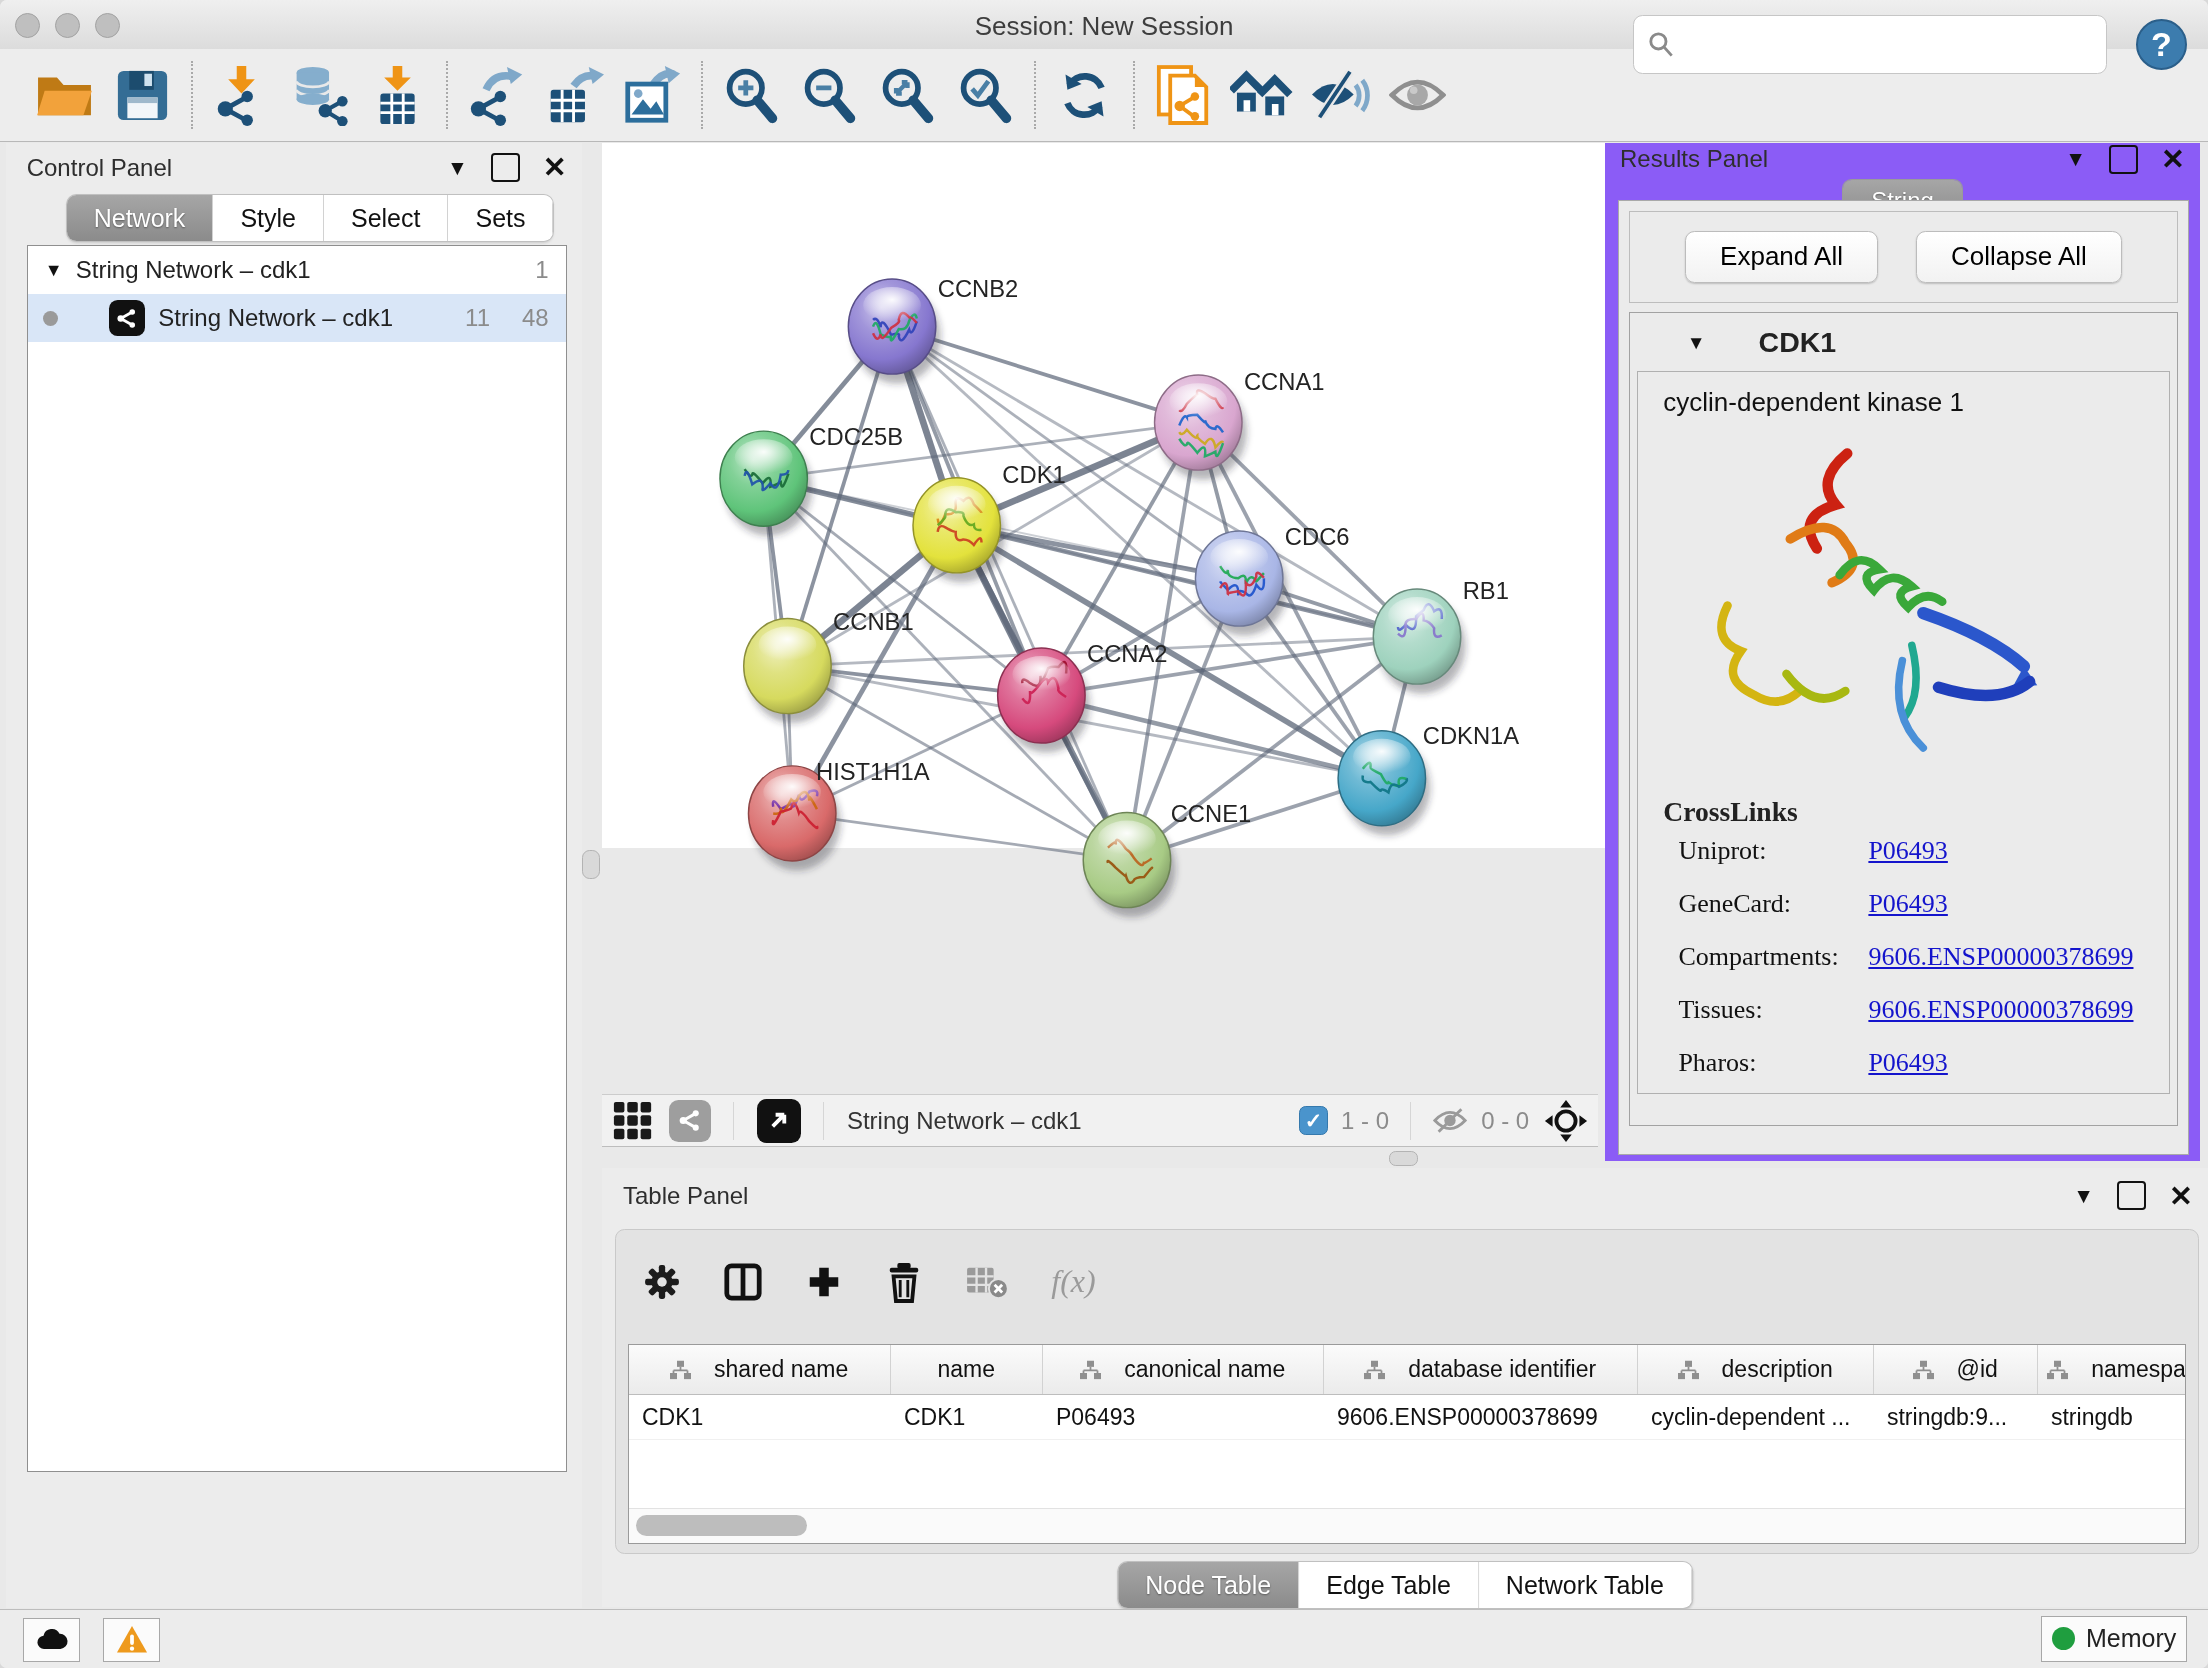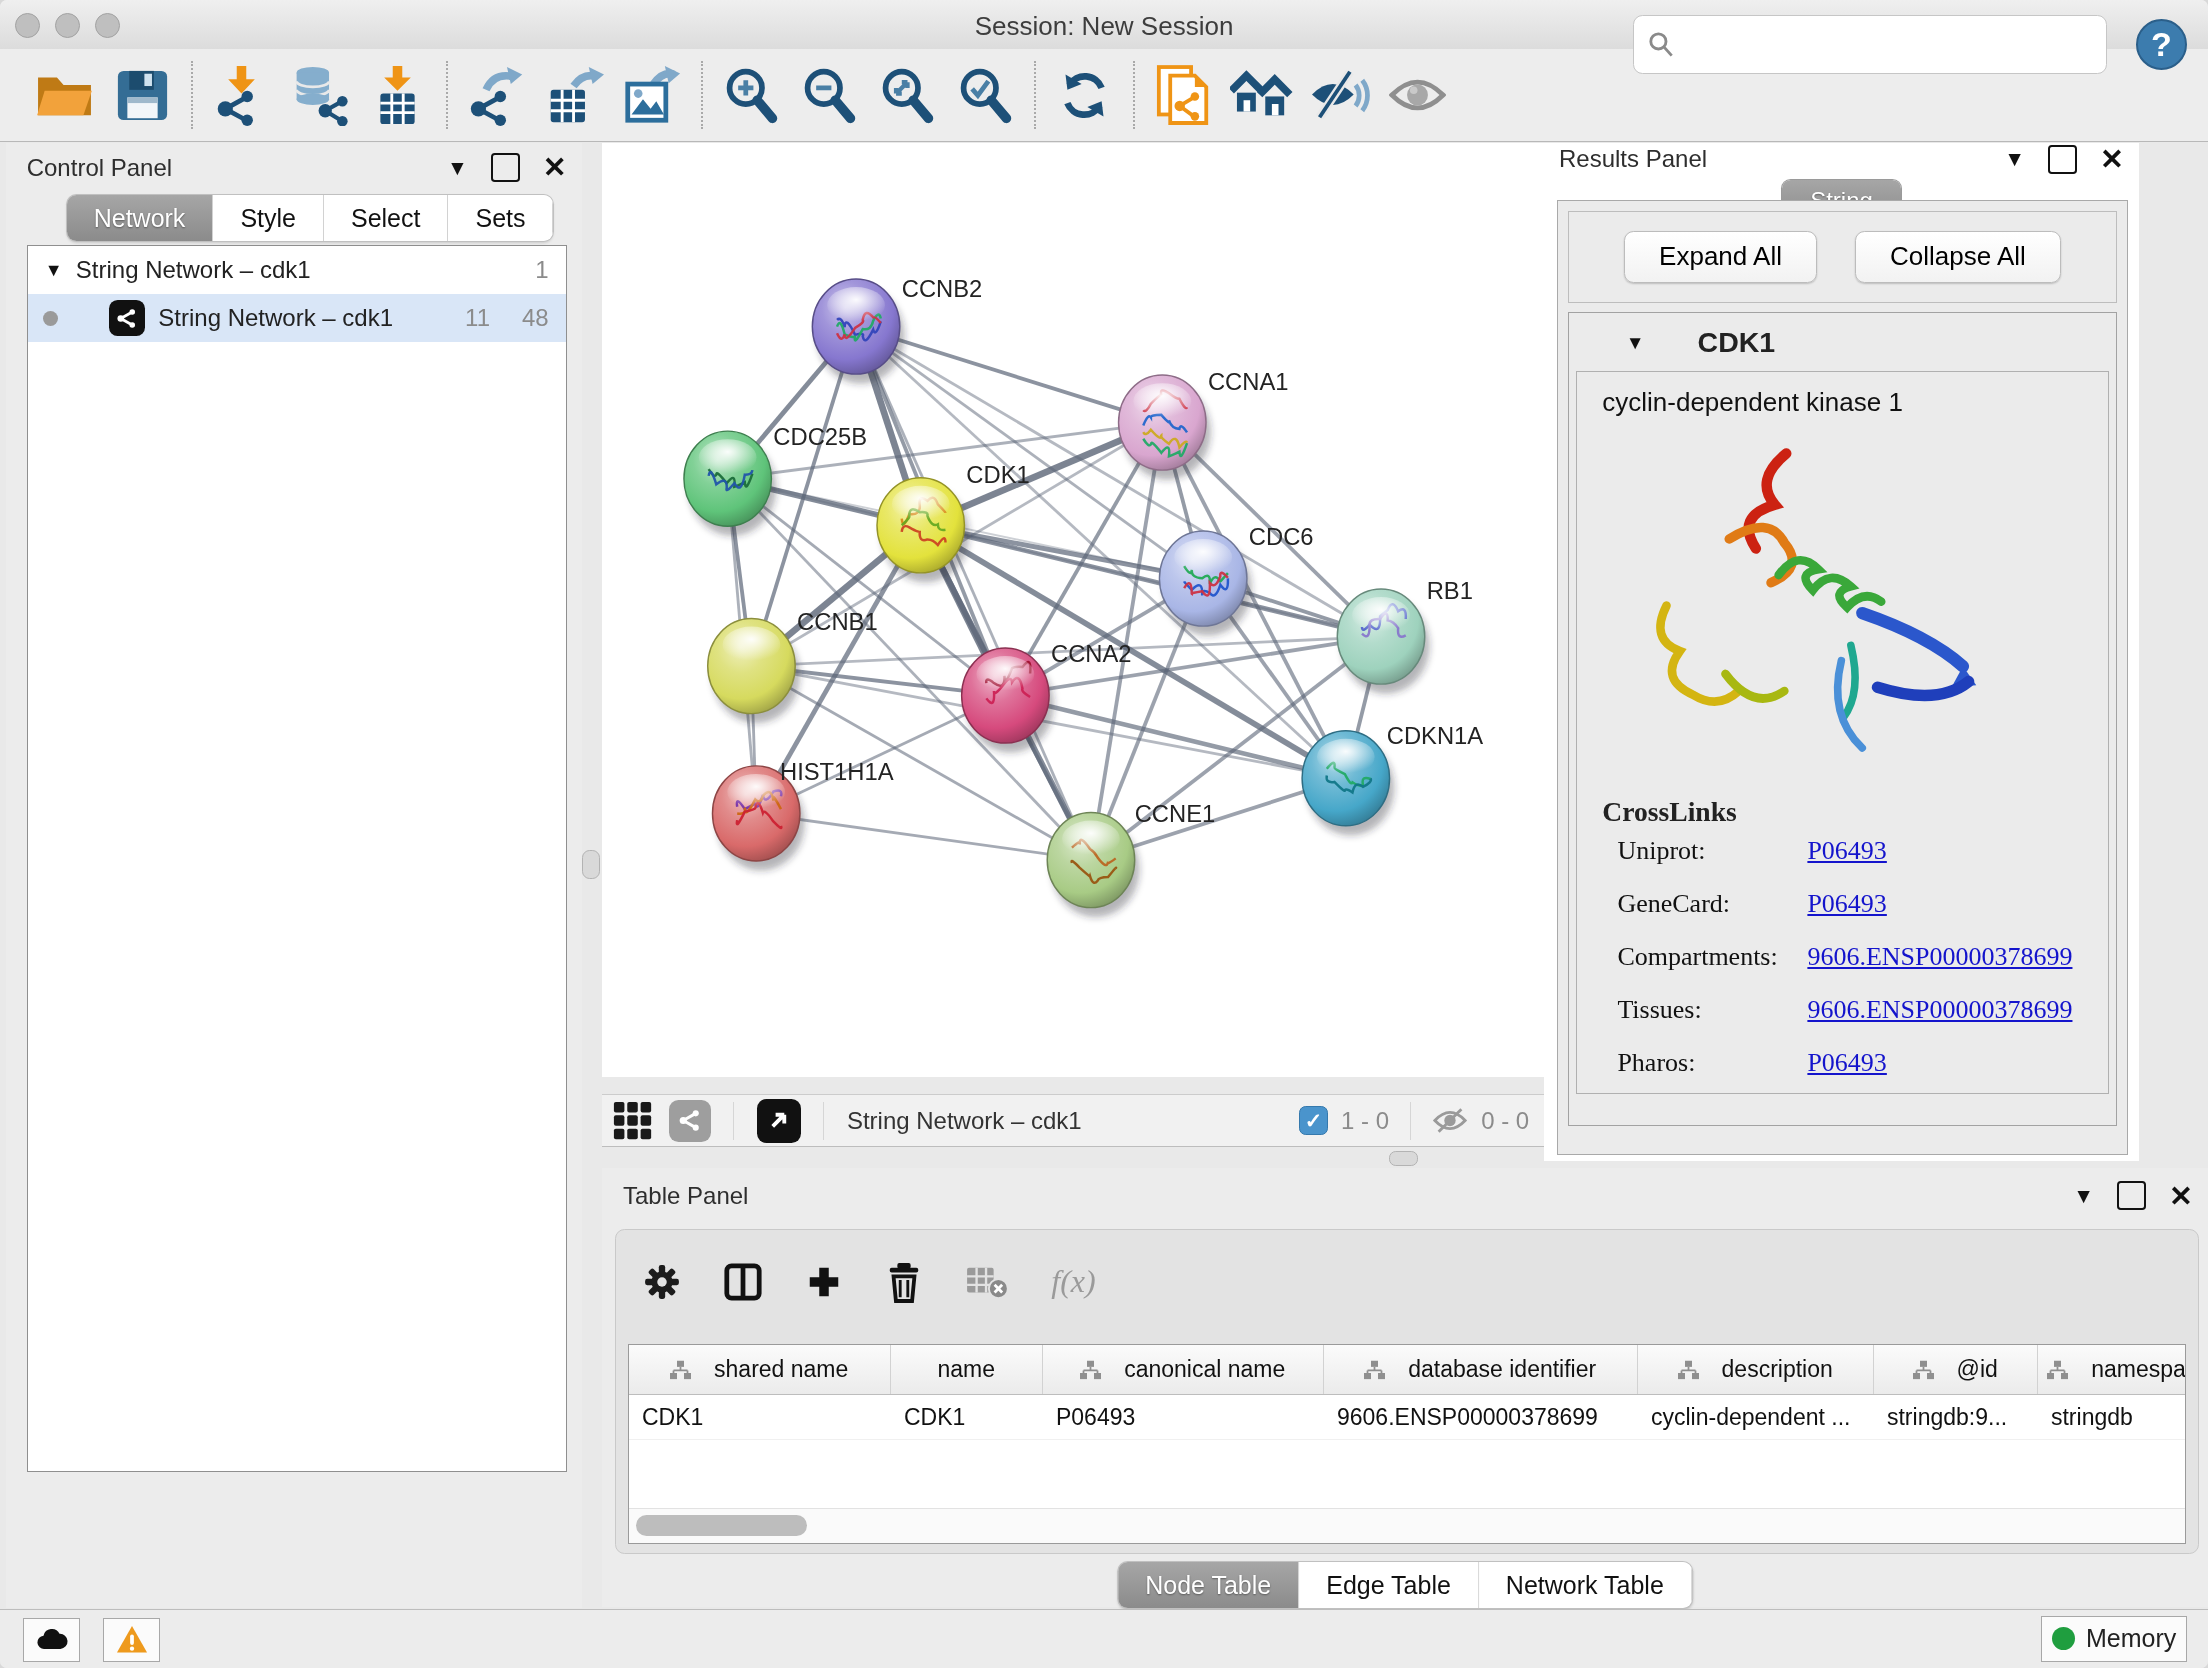--- a/index.html
+++ b/index.html
@@ -42,34 +42,34 @@
   .cp-status{display:flex;align-items:center;margin:21px 17px 7.6px 28.5px;}
   .cp-status .txt{flex:1;text-align:center;font-size:24px;color:#222;}
   .cp-tree{margin:3.8px 15px 0 21px;height:1227px;border:1.9px solid #8f8f8f;background:#fff;box-sizing:border-box;}
   .tree-row{display:flex;align-items:center;height:48px;font-size:24px;gap:13.3px;padding:0 17px;}
   .tree-row .cnt{margin-left:auto;color:#8b8b8b;display:flex;gap:32px;}
   .tree-row.selected{background:#d9e6f7;}
   .dotgray{width:15px;height:15px;border-radius:50%;background:#9a9a9a;}
   .sharebadge{width:36px;height:36px;border-radius:8.6px;background:#111;display:flex;align-items:center;justify-content:center;}
 
   
-  #canvas{position:absolute;left:602px;top:143px;width:996px;height:934px;background:#fff;}
+  #canvas{position:absolute;left:602px;top:143px;width:996px;height:705px;background:#fff;padding-left:36px;}
   #net-footer{position:absolute;left:602px;top:1094px;width:996px;height:53px;background:#f1f1f1;
     border-top:1.9px solid #cccccc;border-bottom:1.9px solid #bdbdbd;display:flex;align-items:center;
     padding:0 9.5px;box-sizing:border-box;gap:15px;font-size:24px;color:#333;}
   .nf-sep{height:38px;border-left:1.9px solid #d6d6d6;margin:0 7.6px;}
   .graybadge{width:42px;height:42px;border-radius:9.5px;background:#9e9e9e;display:flex;align-items:center;justify-content:center;}
   .blackbadge{width:44px;height:44px;border-radius:9.5px;background:#111;display:flex;align-items:center;justify-content:center;}
   .checkbox{width:28.5px;height:28.5px;border-radius:6.7px;background:#4a94cc;border:1.9px solid #3579ad;
     color:#fff;font-size:21px;font-weight:bold;display:flex;align-items:center;justify-content:center;box-sizing:border-box;}
   .cnttxt{color:#8b8b8b;font-size:24px;}
   .knob{position:absolute;background:#d9d9d9;border:1px solid #b3b3b3;border-radius:7.6px;}
 
   
-  #results-panel{position:absolute;left:1544px;top:143px;width:595px;height:1018px;background:#ffffff;}
+  #results-panel{position:absolute;left:1605px;top:143px;width:595px;height:1018px;background:#8b5cf6;}
   .rp-tabwrap{text-align:center;margin-top:5.7px;}
   .rp-tab{display:inline-block;padding:7.6px 28.5px;font-size:24px;color:#fff;border-radius:8.6px;
     background:linear-gradient(#a6a6a6,#8b8b8b);box-shadow:0 0 0 1px #9a9a9a;text-shadow:0 1px 1.9px rgba(0,0,0,.4);}
   .rp-outer{position:absolute;left:13.3px;right:11.4px;top:57px;bottom:5.7px;border:1.9px solid #a9a9a9;background:#ebebeb;}
   .rp-actions{margin:9.5px;border:1.9px solid #bdbdbd;padding:19px 0;display:flex;gap:38px;justify-content:center;}
   .rp-btn{background:linear-gradient(#ffffff,#f2f2f2);border:1px solid #bcbcbc;border-radius:9.5px;
     box-shadow:0 1px 1.9px rgba(0,0,0,.2);font-size:26px;padding:9.5px 34px;font-family:"Liberation Sans",sans-serif;}
   .rp-entry{margin:1.9px 9.5px 9.5px;border:1.9px solid #a2a2a2;height:814px;box-sizing:border-box;}
   .rp-entry-header{display:flex;align-items:center;gap:53px;padding:13.3px 0 11.4px 57px;font-size:28.5px;font-weight:bold;}
   .rp-entry-body{margin:0 7.6px 7.6px;border:1.9px solid #b0b0b0;height:723px;box-sizing:border-box;

